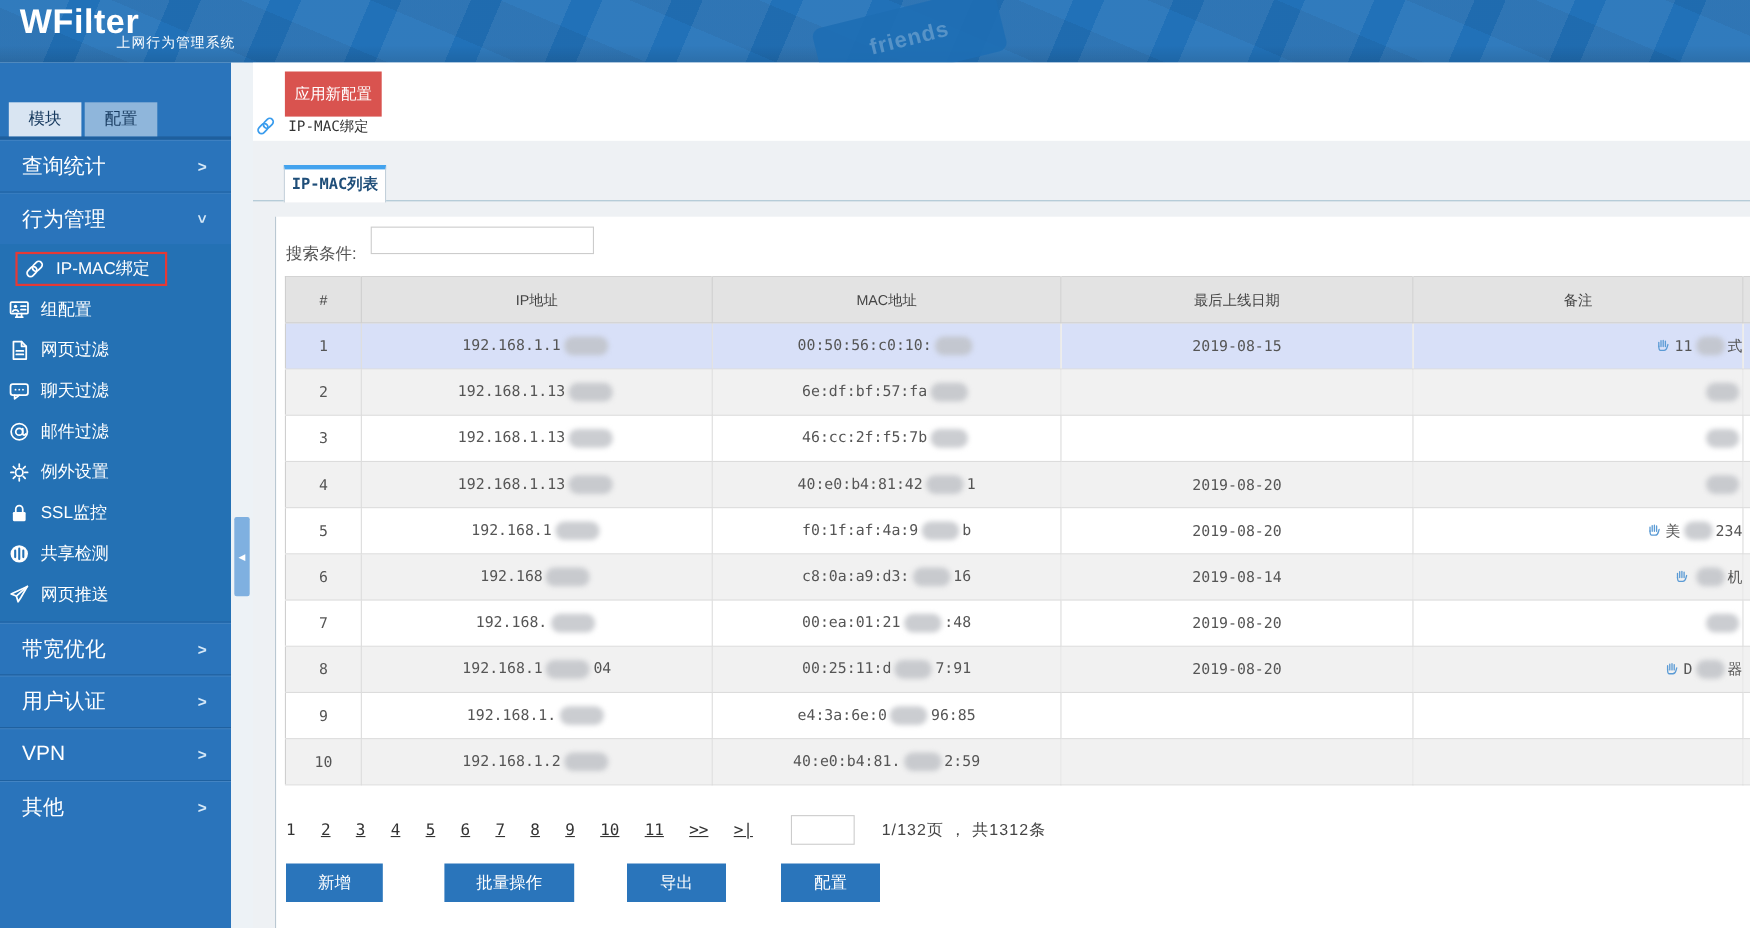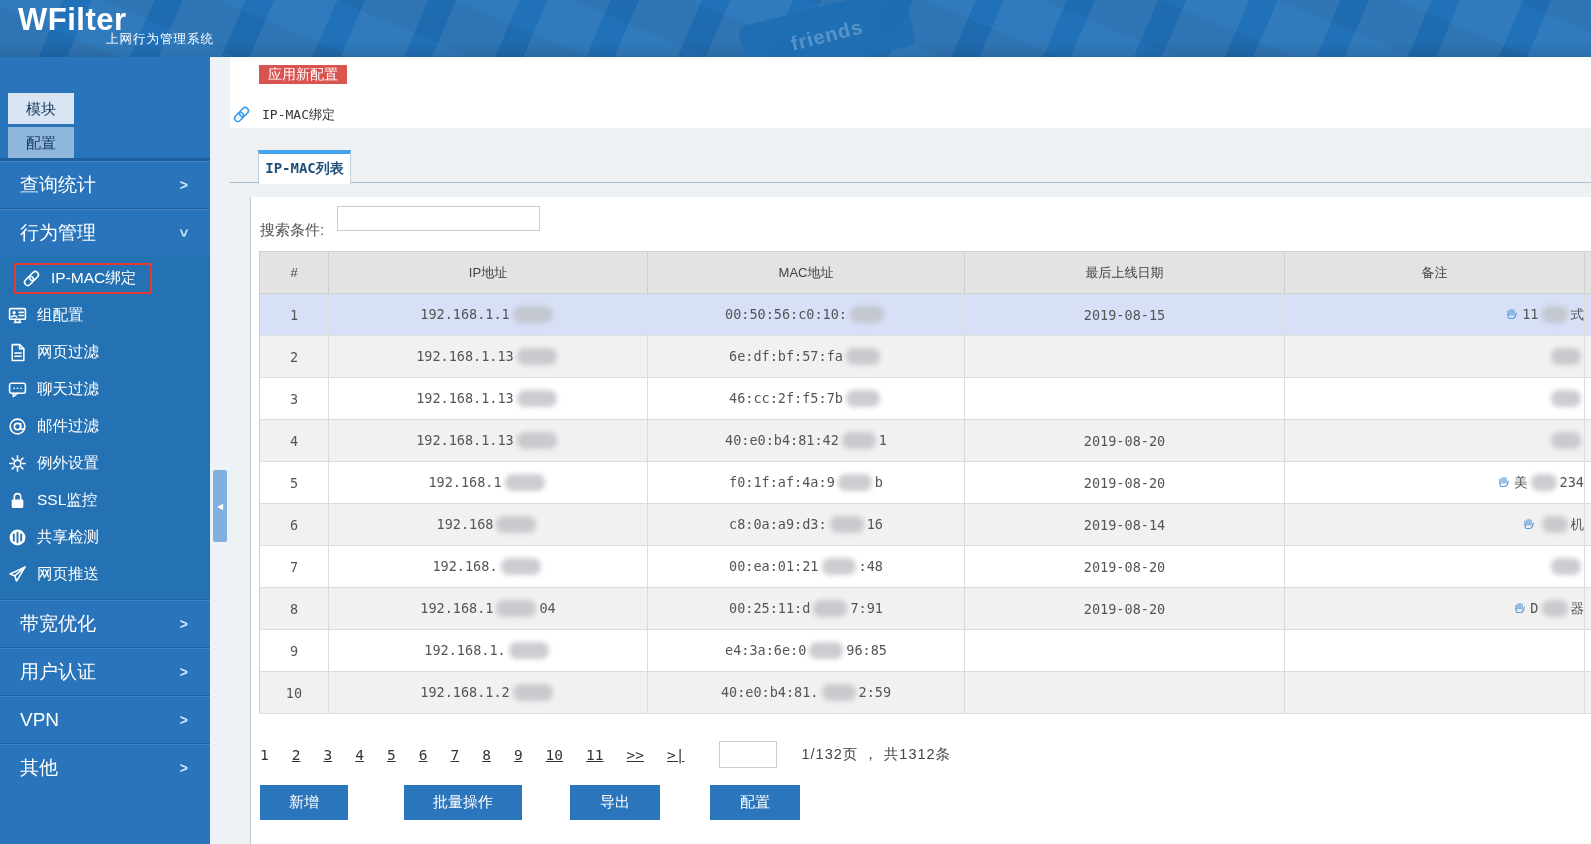--- a/index.html
+++ b/index.html
@@ -16,21 +16,21 @@
       repeating-linear-gradient(23deg, rgba(0,0,0,.05) 0 46px, rgba(0,0,0,0) 46px 92px); }
   .key-friends { position:absolute; left:742px; top:6px; width:170px; height:60px;
     background:rgba(30,110,180,.9); border-radius:8px; transform:rotate(-14deg);
     color:rgba(255,255,255,.25); font-size:20px; font-weight:bold; text-align:center; line-height:58px;
     letter-spacing:1px; }
   .brand { position:absolute; left:18px; top:2px; color:#fff; font-size:31px; font-weight:bold; letter-spacing:.5px;text-align:right; }
   .brand-sub { position:absolute; left:106px; top:31px; color:#fff; font-size:12.5px; letter-spacing:1px; }
 
   
   .sidebar { position:absolute; left:0; top:57px; width:210px; height:787px; background:#2a74bb; }
-  .side-tabs { display:flex; gap:3px; padding:36px 0 0 8px;flex-direction:column; }
+  .side-tabs { display:flex; gap:3px; padding:36px 0 0 8px; }
   .side-tab { width:66px; height:31px; line-height:31px; text-align:center; font-size:15px;
     color:#16395e; cursor:pointer; }
   .side-tab.active { background:#d9e5f2; }
   .side-tab.inactive { background:#8fb6db; }
   .side-tabs-wrap { border-bottom:2px solid #1f5f9e; }
   .nav-section { height:48px; display:flex; align-items:center; justify-content:space-between;
     padding:0 22px 0 20px; color:#fff; font-size:19px; cursor:pointer;
     border-top:1px solid rgba(0,40,80,.25); box-shadow:inset 0 1px 0 rgba(255,255,255,.12); }
   .nav-arrow { font-size:14px; font-weight:bold; color:#d6e9f8; display:inline-block; }
   .nav-arrow.down { transform:rotate(90deg); }
@@ -45,21 +45,21 @@
 
   
   .gutter { position:absolute; left:210px; top:57px; width:20px; height:787px; background:#edf2f6; }
   .handle { position:absolute; left:3px; top:413px; width:14px; height:72px; background:#7fb0e0;
     border-radius:2px; display:flex; align-items:center; justify-content:center;
     color:#fff; font-size:8px; cursor:pointer; }
 
   
   .main { position:absolute; left:230px; top:57px; width:1361px; height:787px; background:#eef1f4; }
   .m-top { position:relative; height:71px; background:#fff; }
-  .apply-btn { position:absolute; left:29px; top:8px; width:88px; height:19px; background:#d9534f;
+  .apply-btn { position:absolute; left:29px; top:8px; width:88px; height:41px; background:#d9534f;
     color:#fff; font-size:14px; border:none; cursor:pointer; font-family:inherit; }
   .crumb { position:absolute; left:2px; top:48px; display:flex; align-items:center; gap:11px; }
   .crumb-icon { width:19px; height:19px; color:#3a9ced; display:inline-flex; }
   .crumb-icon svg { width:100%; height:100%; }
   .crumb-label { font-size:13px; color:#333; font-family:"DejaVu Sans Mono",monospace; }
 
   .m-content { position:relative; height:620px; }
   .tabrow { position:relative; height:55px; }
   .tabrow .rule { position:absolute; left:0; right:0; top:54px; height:1px; background:#a9c2d2; }
   .tab { position:absolute; left:28px; top:22px; width:93px; height:34px; background:#fff;

